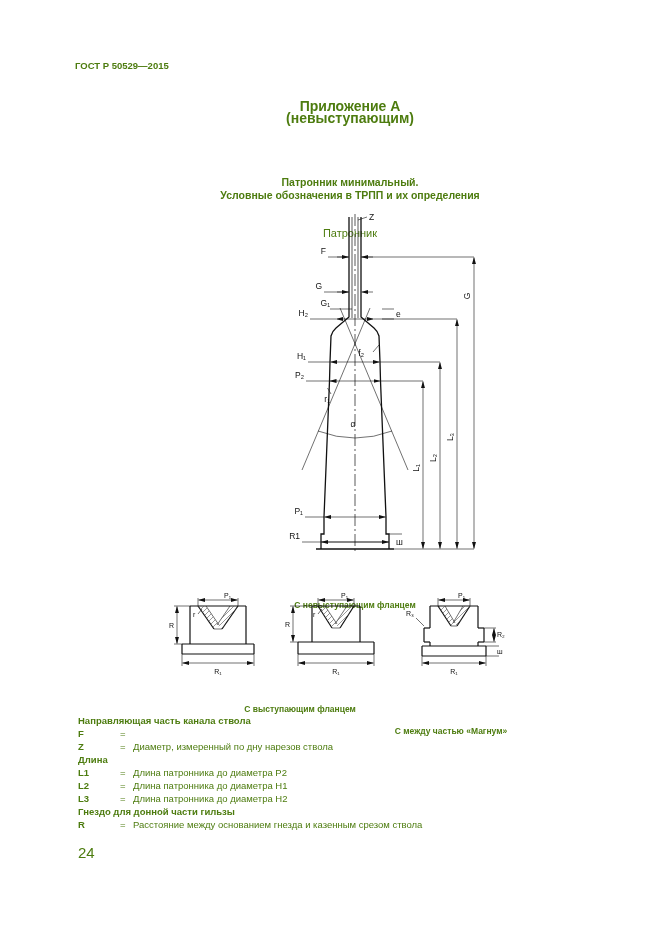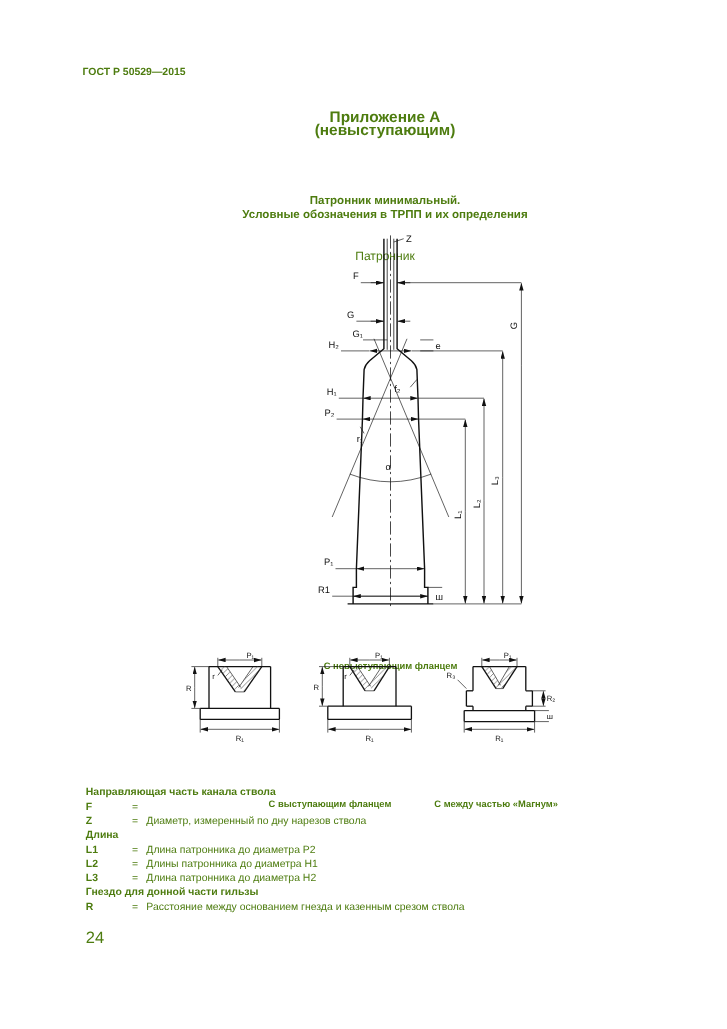--- a/index.html
+++ b/index.html
@@ -8,21 +8,21 @@
     font-family:"Liberation Sans",sans-serif;color:#4d7c0f;overflow:hidden;
   }
   .abs{position:absolute;}
   .doc-number{left:75px;top:60px;font-size:9.5px;font-weight:bold;}
   .centered{left:40px;width:620px;text-align:center;}
   .appendix{top:100px;font-size:14px;font-weight:bold;line-height:12px;}
   .title{top:132px;font-size:10.5px;font-weight:bold;line-height:13px;margin-top:44px;}
   .drawing-label{top:200px;font-size:11px;margin-top:27px;}
   .caption{font-size:8.5px;font-weight:bold;text-align:center;margin-top:44px;}
   .caption-main{left:140px;width:430px;top:556px;}
-  .caption-flange{left:150px;width:300px;top:682px;}
+  .caption-flange{left:150px;width:300px;top:660px;}
   .caption-magnum{left:336px;width:230px;top:682px;}
   .main-svg{left:140px;top:212px;}
   .small-row{left:168px;top:592px;display:flex;gap:18px;}
   svg{overflow:visible;}
   svg text{fill:#111;font-family:"Liberation Sans",sans-serif;font-size:8.5px;}
   svg.sm text{font-size:7px;}
   .legend{left:78px;top:714px;width:530px;font-size:9.5px;}
   .lg-head{font-weight:bold;line-height:13px;}
   .lg-row{display:flex;line-height:13px;}
   .lg-sym{width:42px;font-weight:bold;flex:none;}
@@ -288,21 +288,21 @@
 
     <div class="lg-head">Длина</div>
     <div class="lg-row">
       <span class="lg-sym">L1</span>
       <span class="lg-eq">=</span>
       <span class="lg-def">Длина патронника до диаметра P2</span>
     </div>
     <div class="lg-row">
       <span class="lg-sym">L2</span>
       <span class="lg-eq">=</span>
-      <span class="lg-def">Длины патронника до диаметра H1</span>
+      <span class="lg-def">Длина патронника до диаметра H1</span>
     </div>
     <div class="lg-row">
       <span class="lg-sym">L3</span>
       <span class="lg-eq">=</span>
       <span class="lg-def">Длина патронника до диаметра H2</span>
     </div>
 
     <div class="lg-head">Гнездо для донной части гильзы</div>
     <div class="lg-row">
       <span class="lg-sym">R</span>

